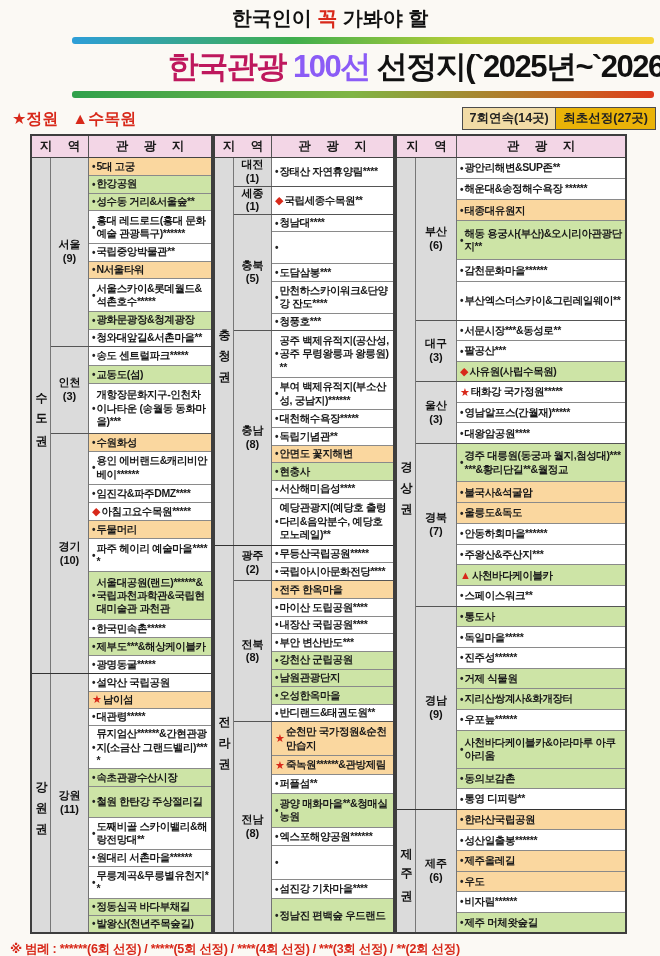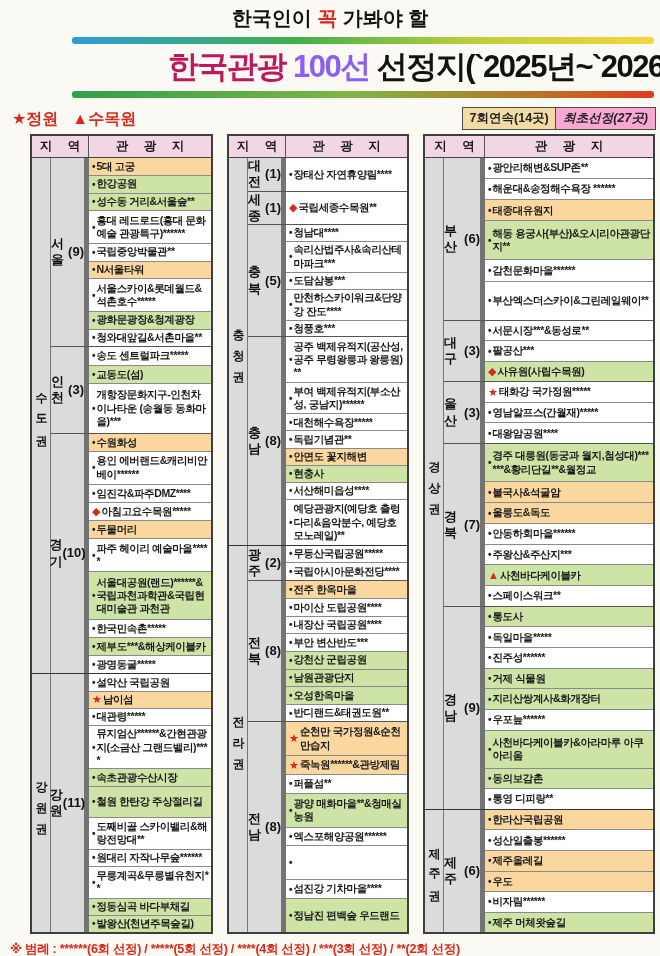--- a/index.html
+++ b/index.html
@@ -20,45 +20,45 @@
   .title{width:582px;margin:2px auto 0 72px;text-align:center;font-size:31px;font-weight:bold;letter-spacing:-1.5px;color:#111;white-space:nowrap;}
   .title .t1{color:#be185d;}
   .title .t2{color:#8b5cf6;}
   
   .legrow{display:flex;justify-content:space-between;align-items:flex-end;margin:9px 4px 4px 12px;}
   .leg{color:#d8291a;font-weight:bold;font-size:16px;letter-spacing:0;}
   .leg span{margin-right:14px;}
   .badges{display:flex;font-size:12.5px;font-weight:bold;}
   .badge{border:1.5px solid #4c4c4c;padding:2px 7px;color:#222;}
   .badge.b1{background:#f2dca6;}
-  .badge.b2{background:#f9a8d4;margin-left:-1.5px;font-style:italic;}
+  .badge.b2{background:#eab308;margin-left:-1.5px;}
   
-  .tables{display:flex;gap:14px;padding-left:30px;margin-top:3px;align-items:flex-start;}
+  .tables{display:flex;padding-left:30px;margin-top:3px;align-items:flex-start;}
   .tbl{border:2px solid #3e3e3e;background:#fff;display:flex;flex-direction:column;min-height:800px;}
   .tbl[data-table="0"]{width:183px;}
   .tbl[data-table="1"]{width:182px;}
   .tbl[data-table="2"]{width:232px;}
   .tbl-head{display:flex;flex:none;height:22px;border-bottom:1.5px solid #444;}
   .th{background:#f3d6e6;font-weight:bold;font-size:12.5px;display:flex;align-items:center;justify-content:center;color:#1a1a1a;letter-spacing:6px;padding-left:6px;}
   .th-region{width:57px;border-right:1.2px solid #555;flex:none;}
   .tbl[data-table="2"] .th-region{width:60px;}
   .th-attr{flex:1;}
   .tbl-body{flex:1;display:flex;flex-direction:column;}
   .group{display:flex;min-height:0;}
   .group + .group{border-top:1.5px solid #333;}
   .gcell{width:19px;flex:none;background:#dbdbdb;border-right:1px solid #777;
          writing-mode:vertical-rl;text-orientation:upright;letter-spacing:9px;
          display:flex;align-items:center;justify-content:center;
          font-weight:bold;font-size:12px;color:#111;}
   .regions{flex:1;display:flex;flex-direction:column;}
   .region{display:flex;}
   .region + .region{border-top:1.2px solid #555;}
-  .rcell{width:38px;flex:none;background:#dbdbdb;border-right:5px solid #737373;
-         display:flex;flex-direction:row;align-items:center;justify-content:center;
-         font-weight:bold;font-size:13px;line-height:1.25;color:#111;}
+  .rcell{width:38px;flex:none;background:#dbdbdb;border-right:1px solid #737373;
+         display:flex;flex-direction:column;align-items:center;justify-content:center;
+         font-weight:bold;font-size:11px;line-height:1.25;color:#111;}
   .tbl[data-table="2"] .rcell{width:41px;}
   .items{flex:1;display:flex;flex-direction:column;}
   .item{display:flex;align-items:center;padding:1px 2px 1px 3px;background:#fff;}
   .item + .item{border-top:1px solid #8a8a8a;}
   .item.bg-o{background:#fad79f;}
   .item.bg-g{background:#cde4a6;}
   .mark{flex:none;margin-right:1px;font-weight:bold;font-size:10px;color:#222;}
   .mark.red{color:#d8291a;font-size:11px;}
   .txt{font-weight:bold;font-size:10.5px;line-height:1.28;letter-spacing:-0.4px;color:#1a1a1a;word-break:break-all;}
   
@@ -242,21 +242,21 @@
                 <div class="item bg-g" style="flex-grow: 2; flex-basis: 0px;">
                   <span class="mark">•</span>
                   <span class="txt">철원 한탄강 주상절리길</span>
                 </div>
                 <div class="item bg-w" style="flex-grow: 2; flex-basis: 0px;">
                   <span class="mark">•</span>
                   <span class="txt">도째비골 스카이밸리&amp;해랑전망대**</span>
                 </div>
                 <div class="item bg-w" style="flex-grow: 1; flex-basis: 0px;">
                   <span class="mark">•</span>
-                  <span class="txt">원대리 자작나무숲******</span>
+                  <span class="txt">원대리 서촌마을******</span>
                 </div>
                 <div class="item bg-w" style="flex-grow: 2; flex-basis: 0px;">
                   <span class="mark">•</span>
                   <span class="txt">무릉계곡&amp;무릉별유천지**</span>
                 </div>
                 <div class="item bg-g" style="flex-grow: 1; flex-basis: 0px;">
                   <span class="mark">•</span>
                   <span class="txt">정동심곡 바다부채길</span>
                 </div>
                 <div class="item bg-g" style="flex-grow: 1; flex-basis: 0px;">
@@ -307,21 +307,20 @@
                 <div class="rname">충북</div>
                 <div class="rcount">(5)</div>
               </div>
               <div class="items">
                 <div class="item bg-w" style="flex-grow: 1; flex-basis: 0px;">
                   <span class="mark">•</span>
                   <span class="txt">청남대****</span>
                 </div>
                 <div class="item bg-w" style="flex-grow: 2; flex-basis: 0px;">
                   <span class="mark">•</span>
-                  <span class="txt">속리산법주사&amp;속리산테마파크***</span>
                 </div>
                 <div class="item bg-w" style="flex-grow: 1; flex-basis: 0px;">
                   <span class="mark">•</span>
                   <span class="txt">도담삼봉***</span>
                 </div>
                 <div class="item bg-w" style="flex-grow: 2; flex-basis: 0px;">
                   <span class="mark">•</span>
                   <span class="txt">만천하스카이워크&amp;단양강 잔도****</span>
                 </div>
                 <div class="item bg-w" style="flex-grow: 1; flex-basis: 0px;">

